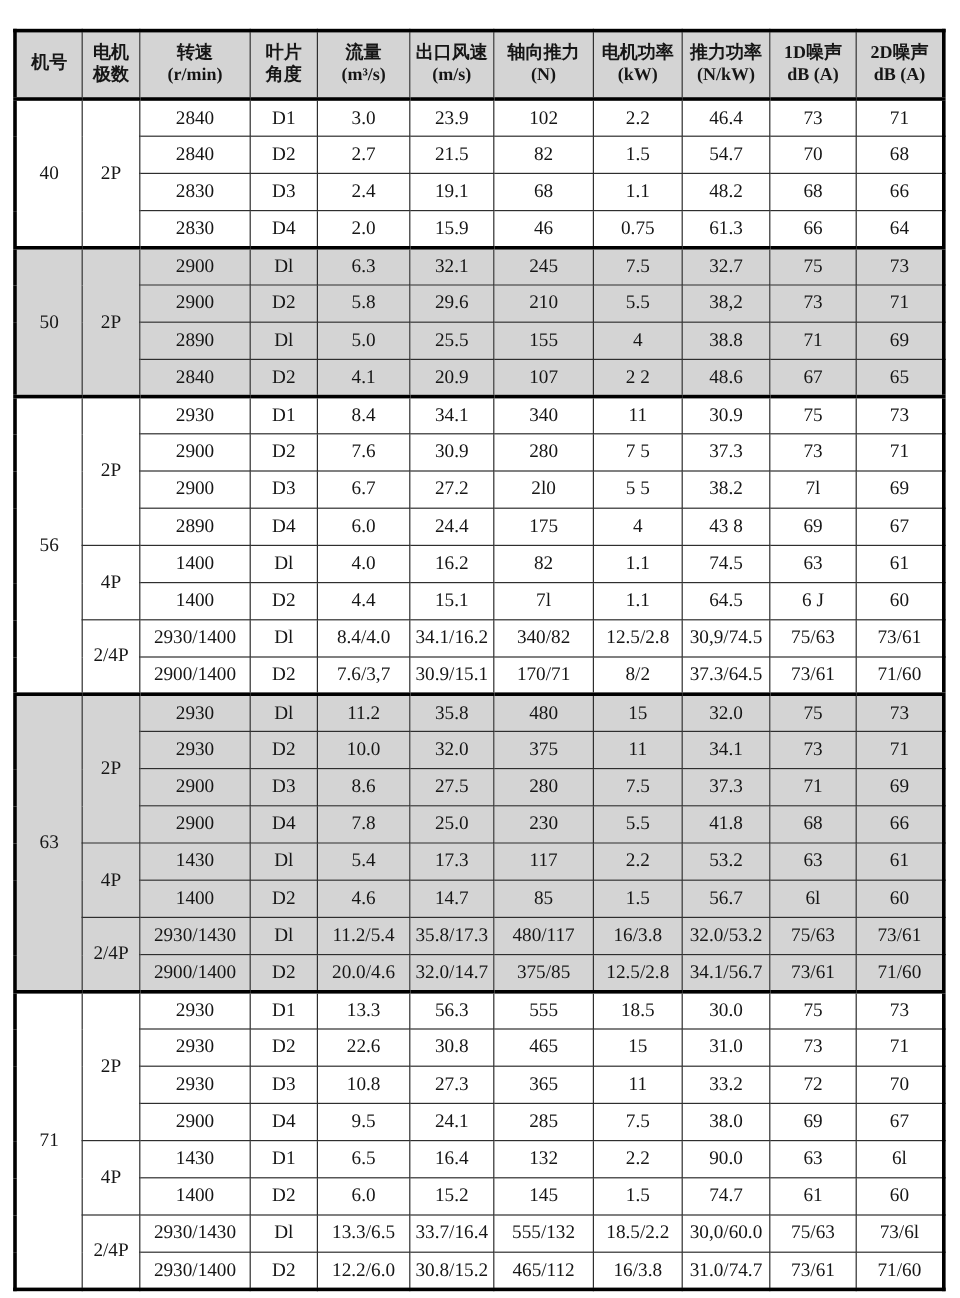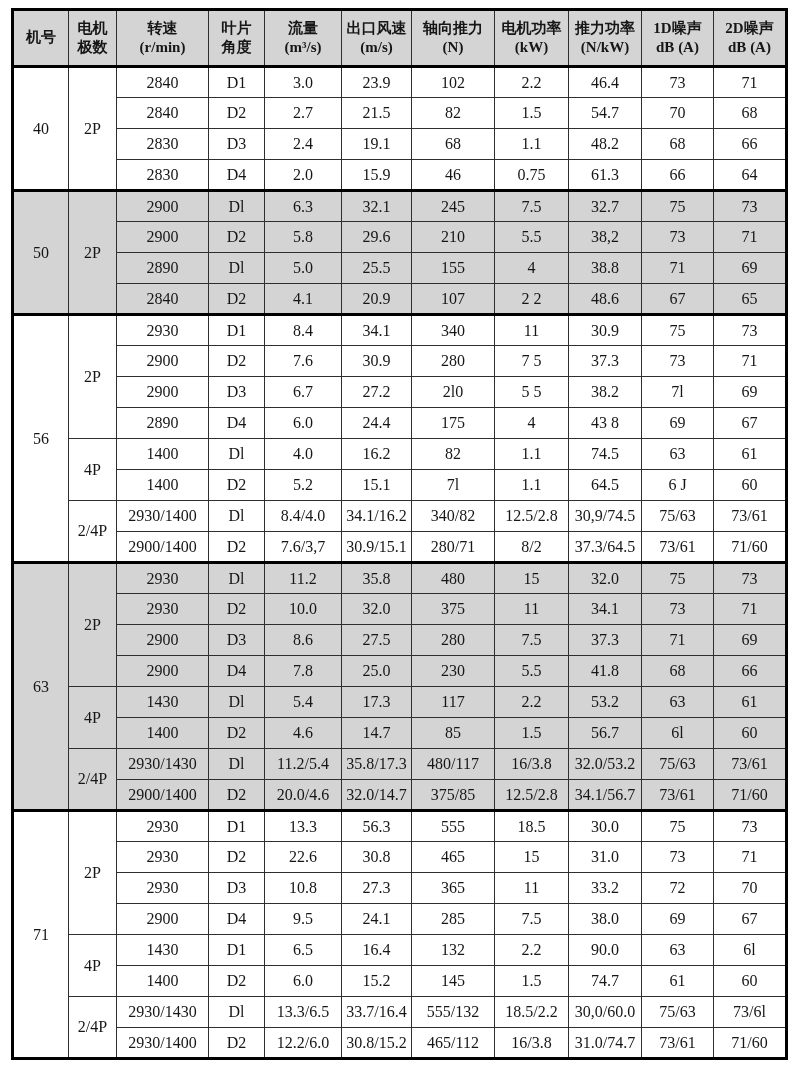--- a/index.html
+++ b/index.html
@@ -8,20 +8,21 @@
     background: #ffffff;
     font-family: "Liberation Serif", serif;
     color: #161616;
   }
   .page { padding: 8px 0 0 11px; }
   table.spec {
     border-collapse: collapse;
     table-layout: fixed;
     width: 774px;
     border: 3px solid #000;
+    margin-top: 16px;
   }
   th, td {
     border: 1px solid #2e2e2e;
     text-align: center;
     vertical-align: middle;
     padding: 0 2px;
     overflow: hidden;
   }
   thead tr { height: 57px; }
   thead th {
@@ -251,21 +252,21 @@
           <td>16.2</td>
           <td>82</td>
           <td>1.1</td>
           <td>74.5</td>
           <td>63</td>
           <td>61</td>
         </tr>
         <tr>
           <td>1400</td>
           <td>D2</td>
-          <td>5.2</td>
+          <td>4.4</td>
           <td>15.1</td>
           <td>7l</td>
           <td>1.1</td>
           <td>64.5</td>
           <td>6 J</td>
           <td>60</td>
         </tr>
         <tr>
           <td rowspan="2" class="col-poles">2/4P</td>
           <td>2930/1400</td>
@@ -276,21 +277,21 @@
           <td>12.5/2.8</td>
           <td>30,9/74.5</td>
           <td>75/63</td>
           <td>73/61</td>
         </tr>
         <tr>
           <td>2900/1400</td>
           <td>D2</td>
           <td>7.6/3,7</td>
           <td>30.9/15.1</td>
-          <td>280/71</td>
+          <td>170/71</td>
           <td>8/2</td>
           <td>37.3/64.5</td>
           <td>73/61</td>
           <td>71/60</td>
         </tr>
         <tr class="shaded section-start">
           <td rowspan="8" class="col-machine">63</td>
           <td rowspan="4" class="col-poles">2P</td>
           <td>2930</td>
           <td>Dl</td>

